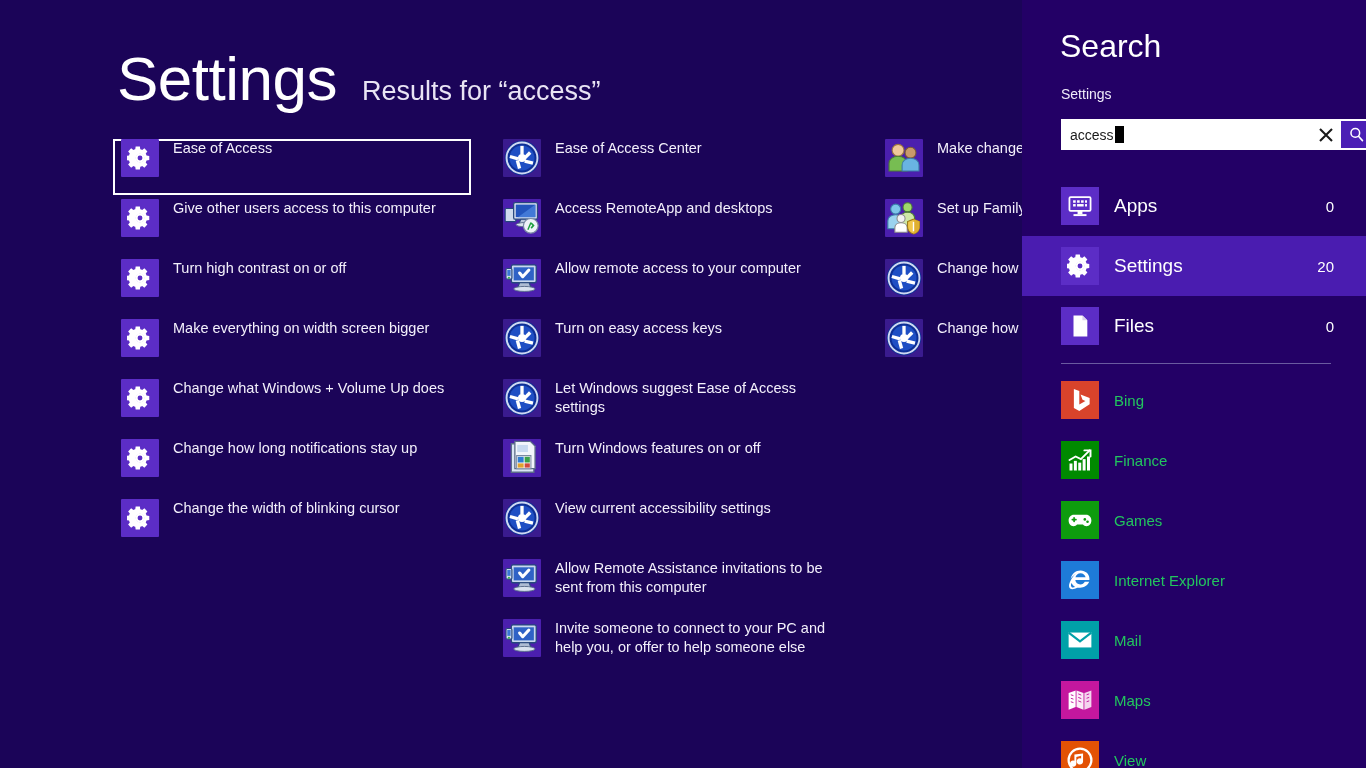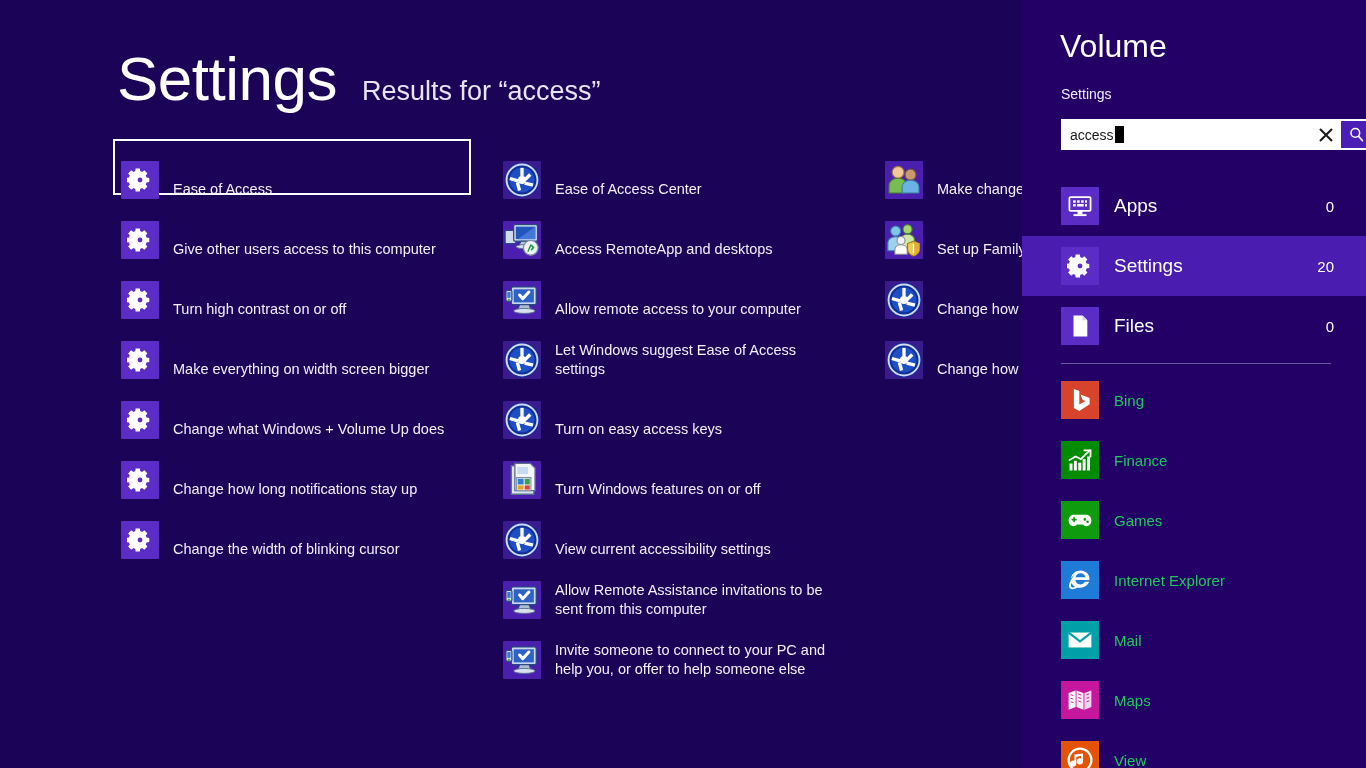--- a/index.html
+++ b/index.html
@@ -21,21 +21,21 @@
   #results-columns { position:absolute; left:113px; top:139px; width:1000px; }
   .result-col { position:absolute; top:0; width:380px; }
   .col-1 { left:0; }
   .col-2 { left:382px; }
   .col-3 { left:764px; }
 
   .result-item {
     position:relative;
     height:60px;
     display:flex;
-    align-items:flex-end;
+    align-items:flex-start;
     padding-left:8px;
   }
   .result-item.selected::before {
     content:"";
     position:absolute;
     left:0; top:0;
     width:354px; height:52px;
     border:2px solid #ffffff;
     pointer-events:none;
   }
@@ -283,38 +283,38 @@
               <circle cx="16" cy="16" r="13" fill="none" stroke="#cfd9f2" stroke-width="1.6"></circle>
               <circle cx="16" cy="16" r="10.5" fill="#1f4fc4"></circle>
               <circle cx="16" cy="16" r="3.4" fill="#ffffff"></circle>
               <path fill="#ffffff" d="M14.6 5.8h2.8v7.4h-2.8z"></path>
               <path fill="#ffffff" d="M18.6 17.3l7.0 1.6-0.7 2.7-7.0-1.6z"></path>
               <path fill="#ffffff" d="M13.4 17.6l1.9 6.9-2.7 0.8-1.9-6.9z"></path>
               <path fill="#ffffff" d="M21.9 10.4l2 2-4.9 4.9-2-2z"></path>
               <path fill="#ffffff" d="M6.2 13.4l6.9 1.9-0.8 2.7-6.9-1.9z"></path>
             </svg>
           </div>
-          <div class="label">Let Windows suggest Ease of Access
-settings</div>
+          <div class="label">Turn on easy access keys</div>
         </div>
         <div class="result-item">
           <div class="tile tile-eoa">
             <svg viewBox="0 0 32 32">
               <circle cx="16" cy="16" r="14.5" fill="#0d2f96"></circle>
               <circle cx="16" cy="16" r="13" fill="none" stroke="#cfd9f2" stroke-width="1.6"></circle>
               <circle cx="16" cy="16" r="10.5" fill="#1f4fc4"></circle>
               <circle cx="16" cy="16" r="3.4" fill="#ffffff"></circle>
               <path fill="#ffffff" d="M14.6 5.8h2.8v7.4h-2.8z"></path>
               <path fill="#ffffff" d="M18.6 17.3l7.0 1.6-0.7 2.7-7.0-1.6z"></path>
               <path fill="#ffffff" d="M13.4 17.6l1.9 6.9-2.7 0.8-1.9-6.9z"></path>
               <path fill="#ffffff" d="M21.9 10.4l2 2-4.9 4.9-2-2z"></path>
               <path fill="#ffffff" d="M6.2 13.4l6.9 1.9-0.8 2.7-6.9-1.9z"></path>
             </svg>
           </div>
-          <div class="label">Turn on easy access keys</div>
+          <div class="label">Let Windows suggest Ease of Access
+settings</div>
         </div>
         <div class="result-item">
           <div class="tile tile-cpl">
             <svg viewBox="0 0 32 32">
               <path d="M7 4h14l5 4v20H7z" fill="#dbe6f4" stroke="#5b6d89" stroke-width="1.1"></path>
               <path d="M10 2h13l4 4v19H10z" fill="#f2f6fb" stroke="#5b6d89" stroke-width="1.1"></path>
               <path d="M11.5 14h12v11h-12z" fill="#ffffff" stroke="#7b8aa3" stroke-width="0.9"></path>
               <path d="M12.4 15h5v4.8h-5z" fill="#2f7dd1"></path>
               <path d="M18.2 15h4.4v4.8h-4.4z" fill="#3aa14a"></path>
               <path d="M12.4 20.5h5v3.6h-5z" fill="#e0a32e"></path>
@@ -433,21 +433,21 @@
           </div>
           <div class="label">Change how y</div>
         </div>
       </div>
   </div>
 
 </div>
 
 <div id="search-panel">
 
-  <div id="search-title">Volume</div>
+  <div id="search-title">Search</div>
   <div id="search-scope">Settings</div>
 
   <div id="searchbox-wrap">
     <div id="search-input-text">
       <span>access</span>
         <span id="caret"></span>
     </div>
     <div id="clear-icon">
       <svg viewBox="0 0 16 16">
           <path d="M2 2 L14 14 M14 2 L2 14" stroke="#1a1a1a" stroke-width="2.1" fill="none"></path>

